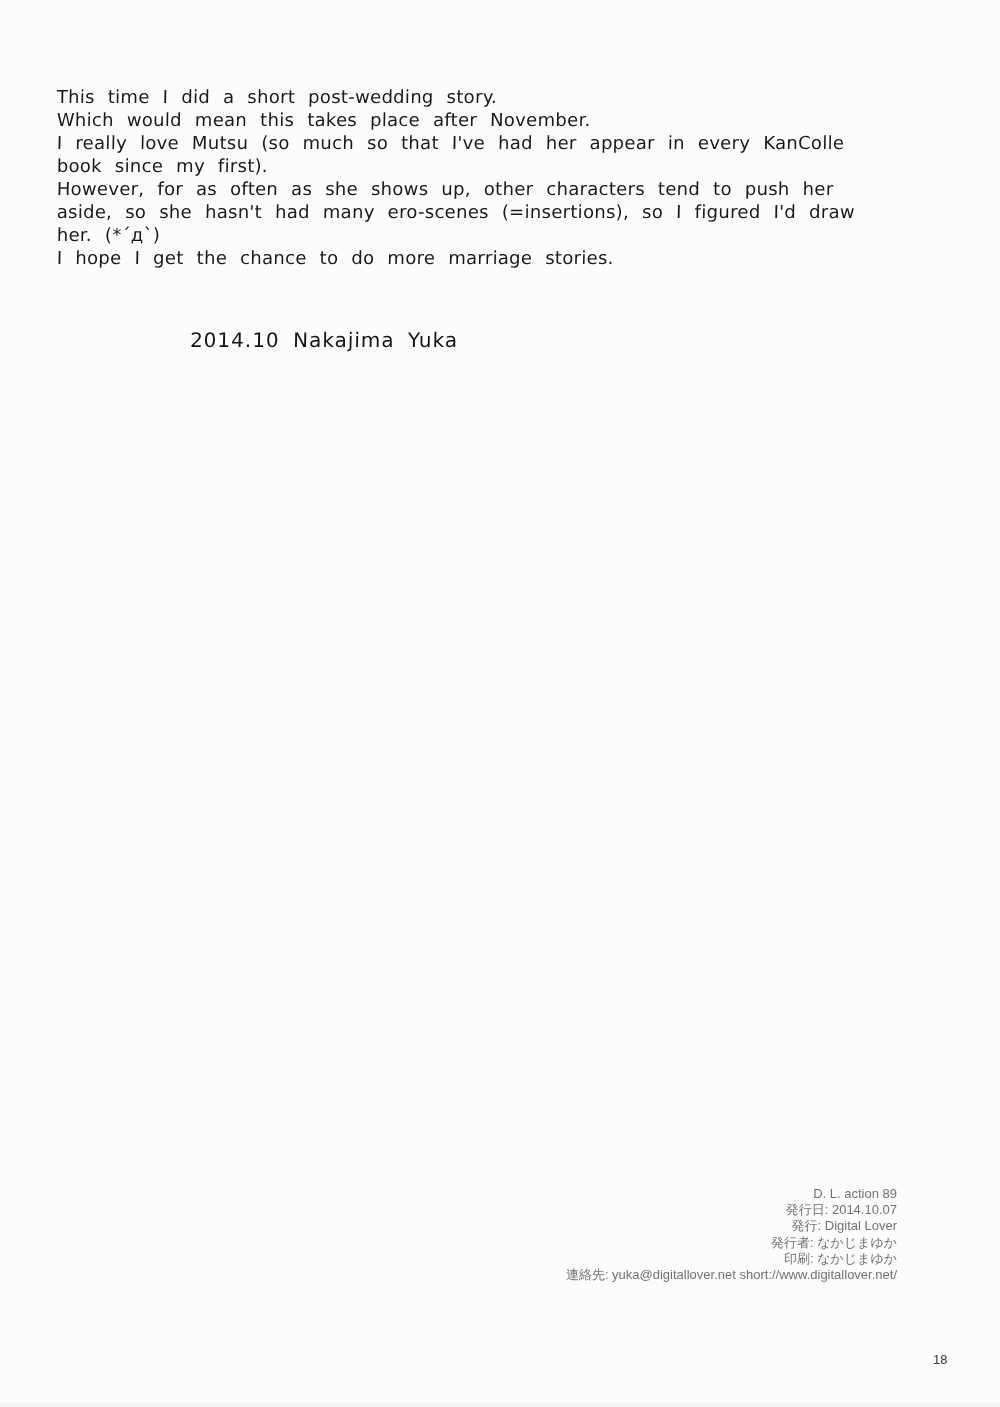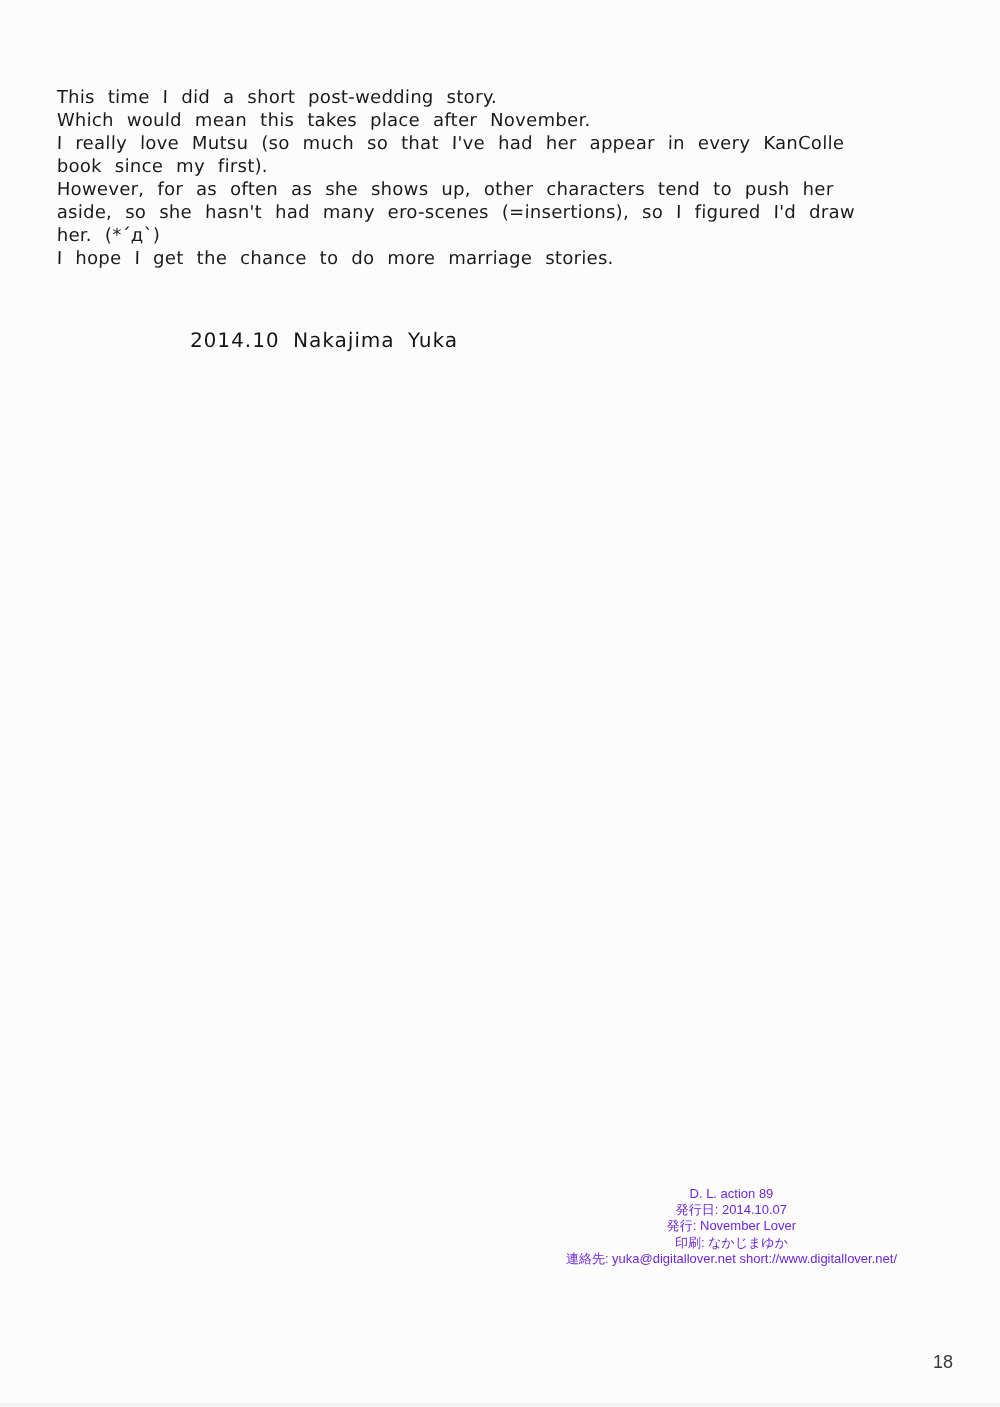--- a/index.html
+++ b/index.html
@@ -51,34 +51,34 @@
     letter-spacing: 1px;
     word-spacing: 6px;
     color: #141414;
     white-space: nowrap;
     transform: skewX(-1deg);
   }
   .colophon {
     position: absolute;
     top: 1186px;
     right: 103px;
-    text-align: center;
+    text-align: right;
     font-family: "Liberation Sans", sans-serif;
-    color: #6d28d9;
+    color: #737373;
   }
   .colophon div {
     font-size: 13px;
     line-height: 16.2px;
     white-space: nowrap;
   }
   .page-number {
     position: absolute;
     left: 933px;
     top: 1352px;
-    font-size: 18px;
+    font-size: 13px;
     color: #3a3a3a;
     font-family: "Liberation Sans", sans-serif;
   }
 </style>
 </head>
 <body>
 
 <div class="page">
 
   <div class="afterword">
@@ -90,21 +90,22 @@
     <p>aside, so she hasn't had many ero-scenes (=insertions), so I figured I'd draw</p>
     <p>her. (*´д`)</p>
     <p>I hope I get the chance to do more marriage stories.</p>
   </div>
 
   <div class="signature">2014.10 Nakajima Yuka</div>
 
   <div class="colophon">
     <div>D. L. action 89</div>
     <div>発行日: 2014.10.07</div>
-    <div>発行: November Lover</div>
+    <div>発行: Digital Lover</div>
+    <div>発行者: なかじまゆか</div>
     <div>印刷: なかじまゆか</div>
     <div>連絡先: yuka@digitallover.net short://www.digitallover.net/</div>
   </div>
 
   <div class="page-number">18</div>
 
   <div class="scan-edge"></div>
 
 </div>
 

